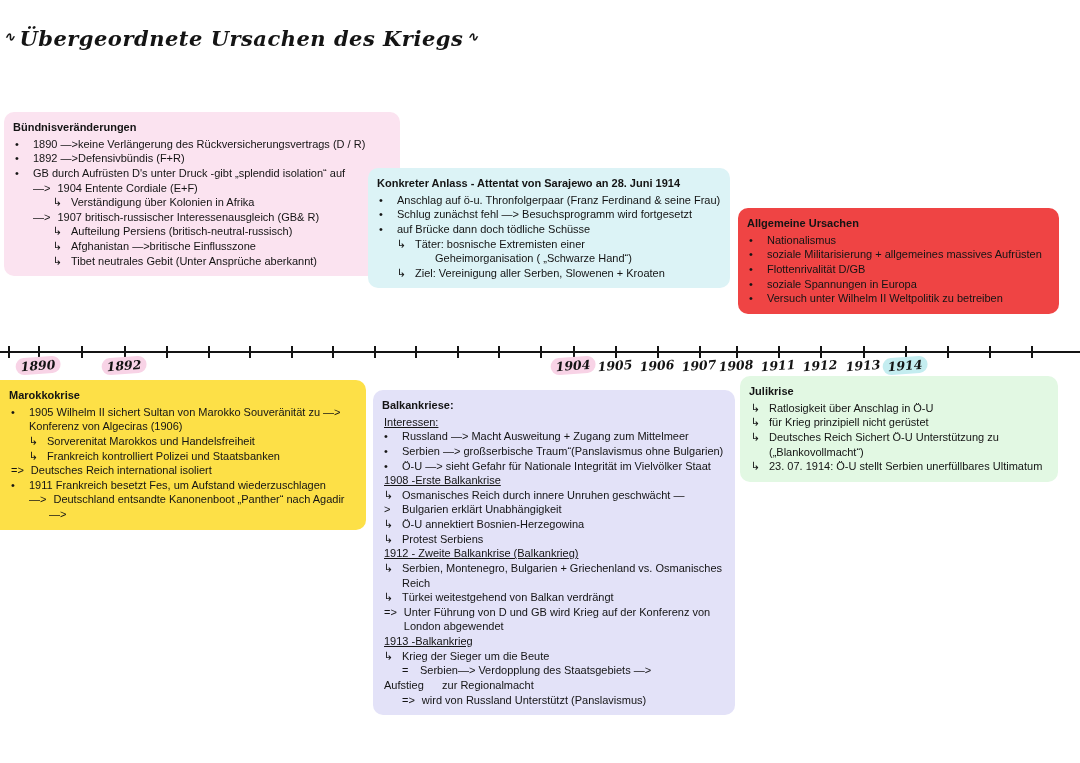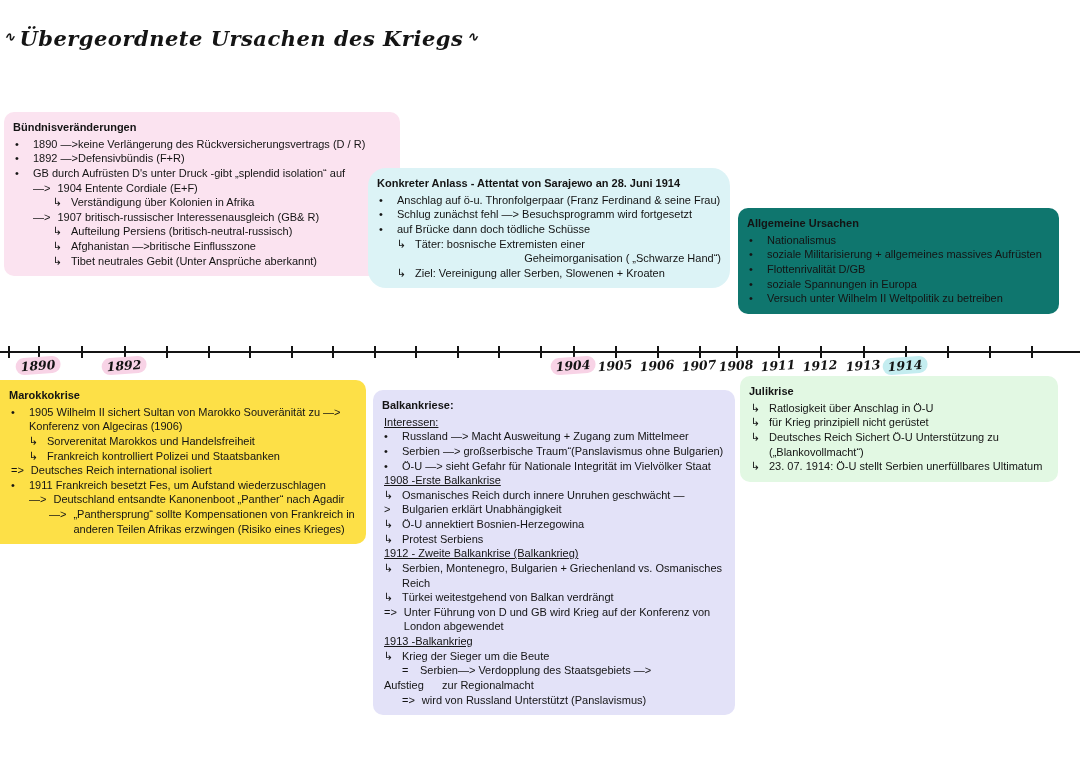--- a/index.html
+++ b/index.html
@@ -31,24 +31,24 @@
   }
   .box-title { font-weight:700; font-size:11px; margin-bottom:2px; }
 
   .line { display:flex; align-items:flex-start; }
   .marker { flex:0 0 auto; white-space:pre; min-width:11px; margin-right:7px; }
   .txt { flex:1 1 auto; white-space:pre-wrap; }
   .u { text-decoration:underline; }
   .i0 { padding-left:2px; }
   .i1 { padding-left:20px; }
   .i2 { padding-left:40px; }
-  .i3 { padding-left:58px;text-align:right; }
+  .i3 { padding-left:58px; }
 
   #box-buendnis { left:4px;   top:112px; width:396px; }
-  #box-anlass   { left:368px; top:168px; width:362px;border-radius:18px; }
+  #box-anlass   { left:368px; top:168px; width:362px; }
   #box-allgemein{ left:738px; top:208px; width:321px; }
   #box-marokko  { left:0px;   top:380px; width:366px; border-radius:0 10px 10px 0; }
   #box-balkan   { left:373px; top:376px; width:362px;margin-top:14px; }
   #box-juli     { left:740px; top:376px; width:318px; }
 
   .timeline {
     position:absolute; left:0; top:351px; width:1080px; height:2px;
     background:#141414;
   }
   .tick {
@@ -138,21 +138,21 @@
         <div class="line i3">
           <span class="txt">Geheimorganisation ( „Schwarze Hand“)</span>
         </div>
         <div class="line i1">
           <span class="marker">↳</span>
           <span class="txt">Ziel: Vereinigung aller Serben, Slowenen + Kroaten</span>
         </div>
       </div>
   </section>
 
-  <section class="box" id="box-allgemein" style="background: #0f766e;">
+  <section class="box" id="box-allgemein" style="background: #ef4444;">
     <div class="box-title">Allgemeine Ursachen</div>
     <div class="box-body">
         <div class="line i0">
           <span class="marker">•</span>
           <span class="txt">Nationalismus</span>
         </div>
         <div class="line i0">
           <span class="marker">•</span>
           <span class="txt">soziale Militarisierung + allgemeines massives Aufrüsten</span>
         </div>
@@ -235,21 +235,20 @@
         <div class="line i0">
           <span class="marker">•</span>
           <span class="txt">1911 Frankreich besetzt Fes, um Aufstand wiederzuschlagen</span>
         </div>
         <div class="line i1">
           <span class="marker">—&gt;</span>
           <span class="txt">Deutschland entsandte Kanonenboot „Panther“ nach Agadir</span>
         </div>
         <div class="line i2">
           <span class="marker">—&gt;</span>
-          <span class="txt">„Panthersprung“ sollte Kompensationen von Frankreich in anderen Teilen Afrikas erzwingen (Risiko eines Krieges)</span>
         </div>
       </div>
   </section>
 
   <section class="box" id="box-balkan" style="background: rgb(227, 226, 248);">
     <div class="box-title">Balkankriese:</div>
     <div class="box-body">
         <div class="line i0">
           <span class="txt u">Interessen:</span>
         </div>

